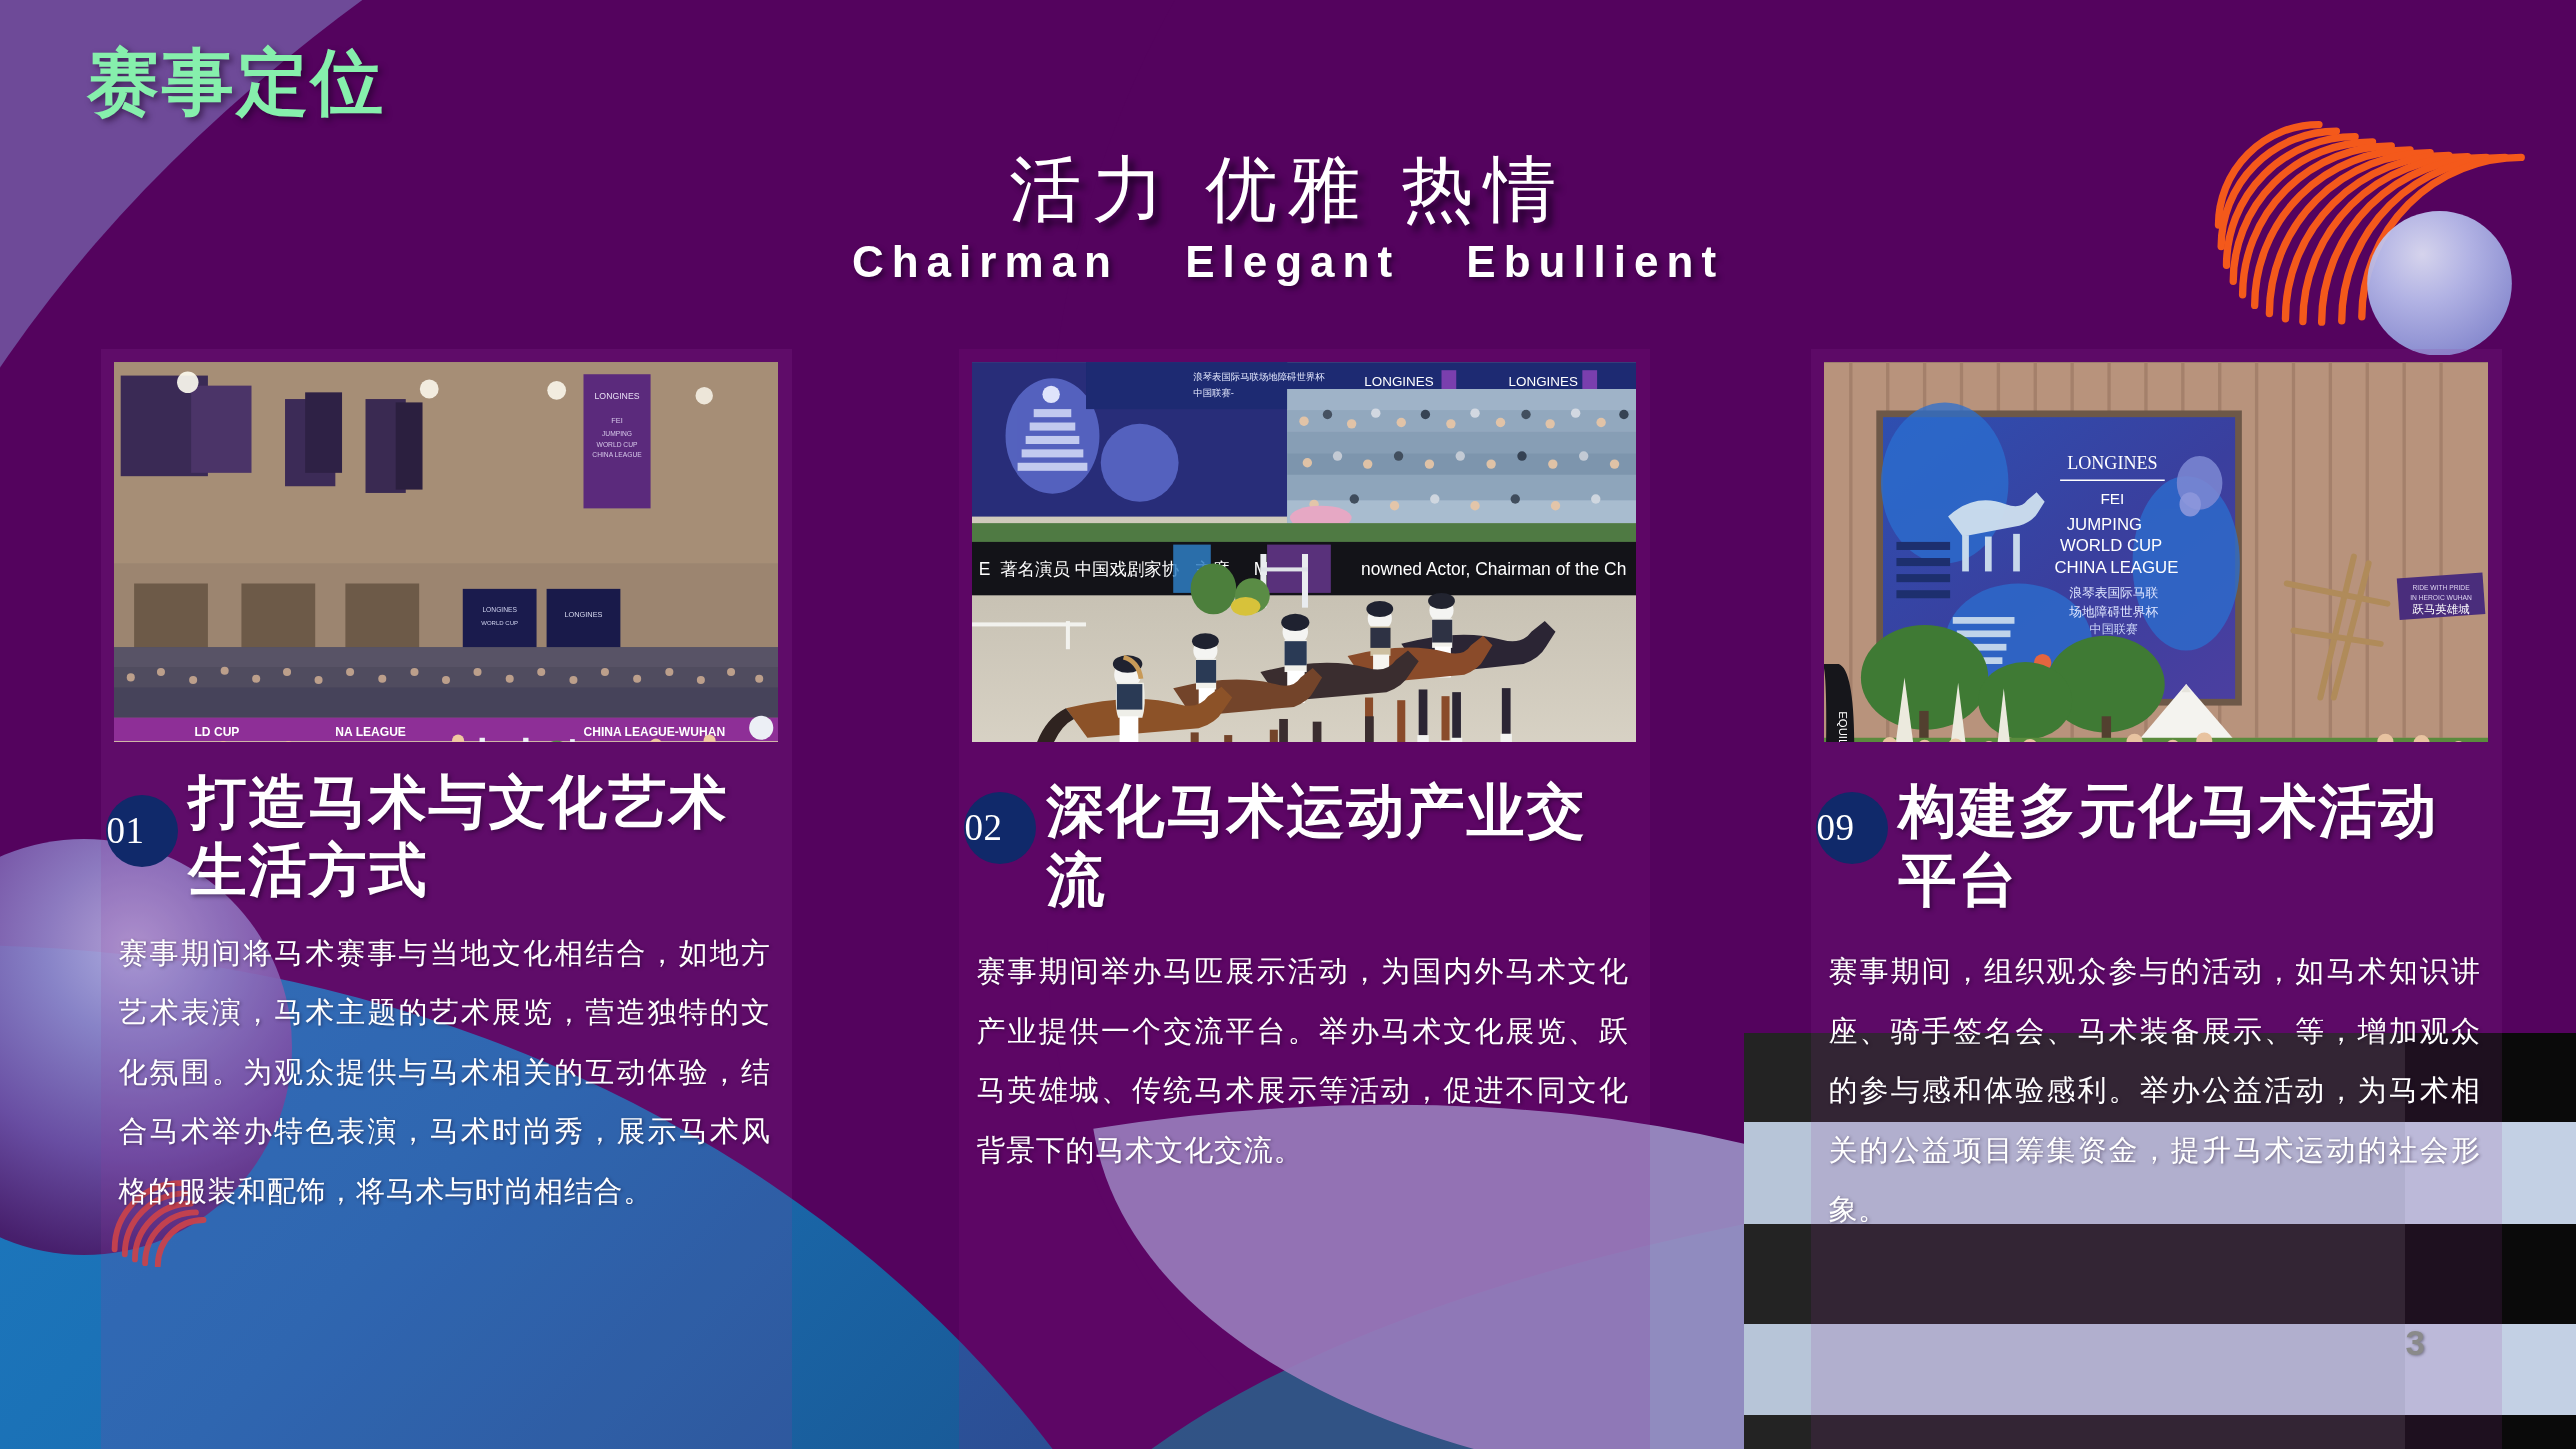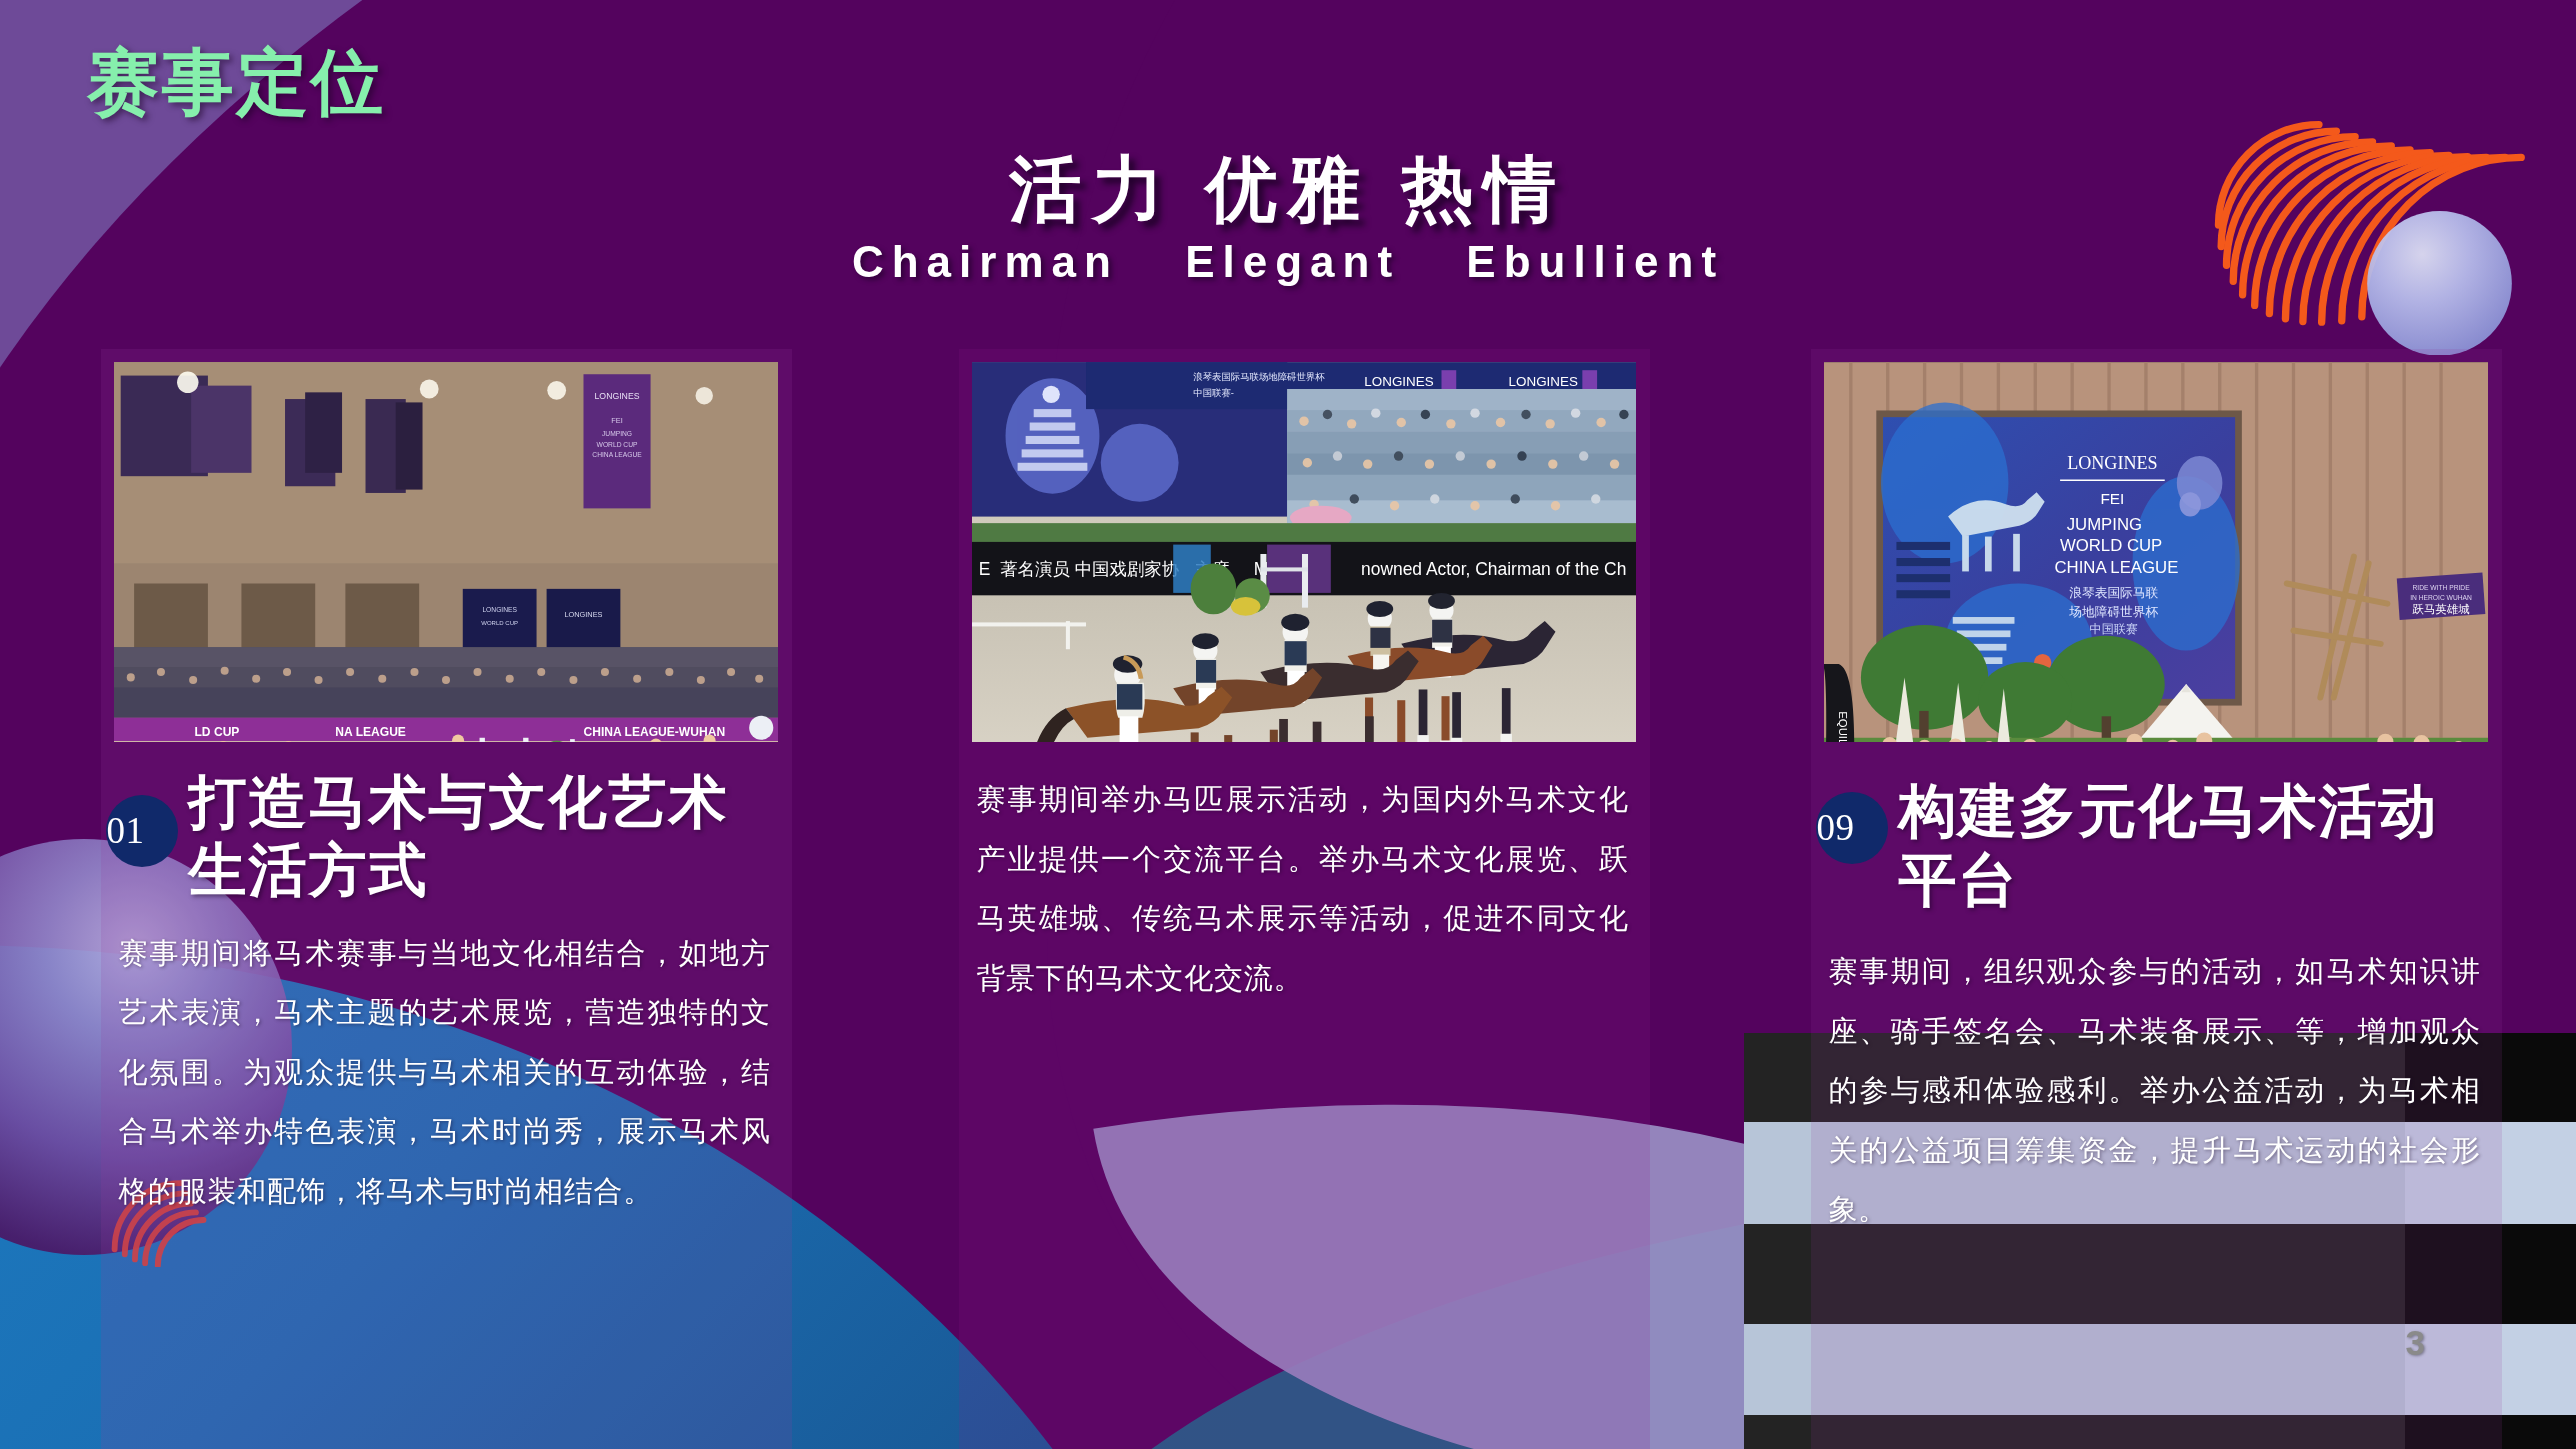--- a/index.html
+++ b/index.html
@@ -128,21 +128,21 @@
     font-size:72px; font-weight:700; color:#86efac;
     letter-spacing:2.7px;
     text-shadow:3.4px 3.4px 6px rgba(25,0,35,.55);
   }
 
   .center-head{
     position:absolute; left:0; right:0; top:148px;
     text-align:center;
   }
   .head-cn{
-    font-size:72px; font-weight:700; color:#ffffff;
+    font-size:72px; font-weight:400; color:#ffffff;
     letter-spacing:10.7px;
     text-shadow:6px 6px 6.7px rgba(20,0,30,.75);
     line-height:1.15;
   }
   .head-en{
     margin-top:6.7px;
     font-size:44px; font-weight:700; color:#ffffff;
     letter-spacing:8px;
     text-shadow:3.4px 3.4px 5.4px rgba(20,0,30,.55);
   }
@@ -614,20 +614,24 @@
             <circle cx="232" cy="466" r="20" fill="#f4f4f2"></circle>
             <path d="M216 478 q-4 36 2 52 l36 0 q6 -18 2 -52 z" fill="#eeeee8"></path>
             <rect x="216" y="480" width="38" height="38" fill="#2a3a55"></rect>
             <rect x="220" y="528" width="28" height="52" fill="#ffffff"></rect>
             <ellipse cx="232" cy="450" rx="22" ry="13" fill="#1f2230"></ellipse>
             <path d="M226 440 q22 6 26 32" stroke="#c89a58" stroke-width="7" fill="none"></path>
           </g>
         </svg>
       </div>
 
+      <div class="card-head">
+        <div class="badge">02</div>
+        <div class="card-title">深化马术运动产业交流</div>
+      </div>
       <div class="card-body">赛事期间举办马匹展示活动，为国内外马术文化产业提供一个交流平台。举办马术文化展览、跃马英雄城、传统马术展示等活动，促进不同文化背景下的马术文化交流。</div>
     </div>
 
     <div class="card c3">
       <div class="photo">
         <svg width="664" height="443" viewBox="0 0 990 660">
           <defs>
             <linearGradient id="p3bill" x1="0" y1="0" x2="1" y2="1">
               <stop offset="0%" stop-color="#2e4fb0"></stop>
                 <stop offset="55%" stop-color="#3a3f9e"></stop>

